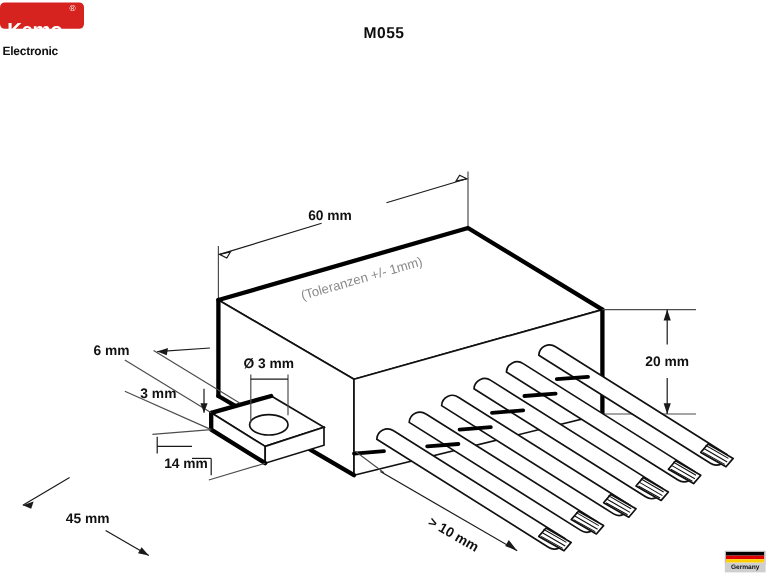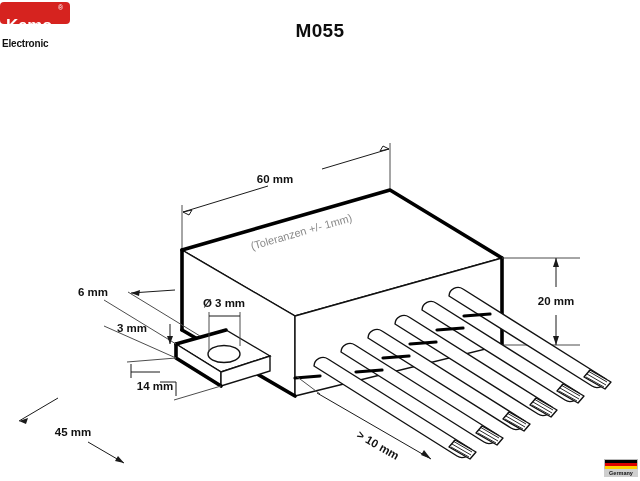--- a/index.html
+++ b/index.html
@@ -67,21 +67,21 @@
 
   
   #page-title {
     position: absolute;
     left: 0;
     top: 20px;
     width: 640px;
     text-align: center;
     font-family: "Liberation Sans", sans-serif;
     font-weight: bold;
-    font-size: 19px;
+    font-size: 13px;
     color: #0d0d0d;
     letter-spacing: 0.4px;
   }
 
   
   #drawing-svg {
     position: absolute;
     left: 0;
     top: 0;
     width: 640px;

